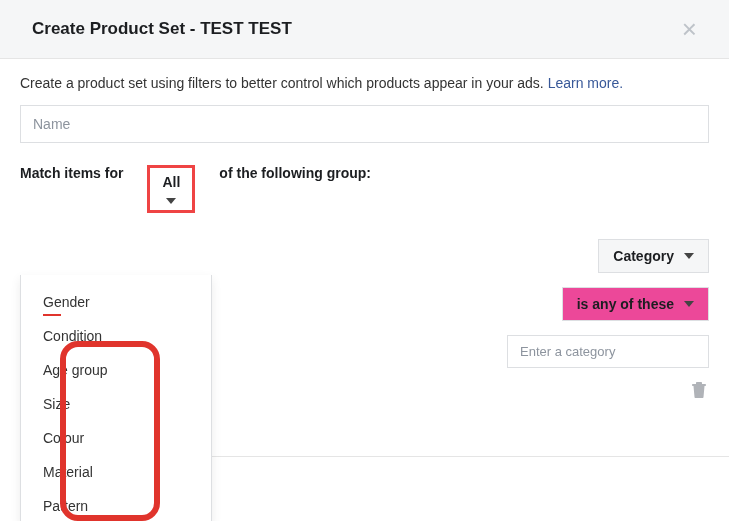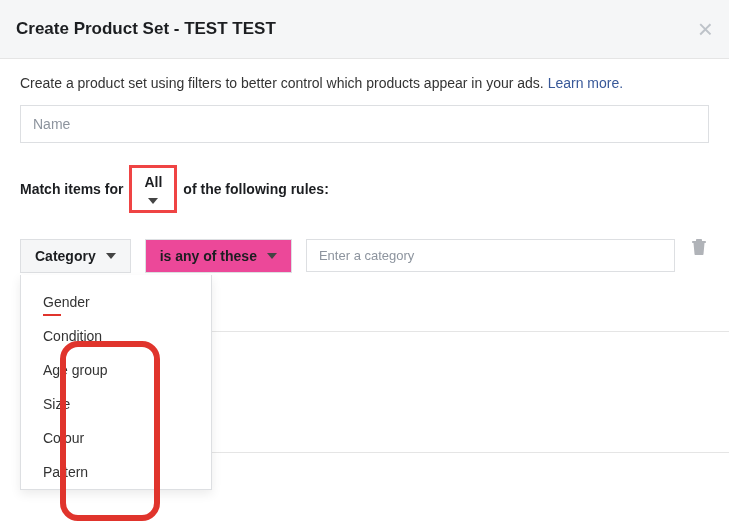--- a/index.html
+++ b/index.html
@@ -1,59 +1,59 @@
 <!DOCTYPE html>
 <html><head>
 <meta charset="utf-8">
 <style>
   * { box-sizing: border-box; margin: 0; padding: 0; }
   html, body { width: 729px; height: 521px; font-family: Helvetica, Arial, sans-serif; background: #fff; color: #1c1e21; }
   .header {
     background: #f5f6f7;
     border-bottom: 1px solid #e5e5e5;
-    padding: 16px 16px;
+    padding: 16px 32px;
     display: flex;
     align-items: center;
     justify-content: space-between;
   }
   .header h1 { font-size: 17px; font-weight: bold; color: #1c1e21; }
   .close-x { font-size: 26px; color: #bec3c9; font-weight: 300; cursor: pointer; line-height: 1; }
   .body { padding: 16px 20px; }
   .intro { font-size: 14px; color: #333; margin-bottom: 14px; }
   .intro a { color: #385898; text-decoration: none; cursor: pointer; margin-top: 34px; }
   .name-input {
     width: 100%;
     border: 1px solid #dddfe2;
     padding: 10px 12px;
     font-size: 14px;
     color: #333;
     margin-bottom: 22px;
   }
   .name-input::placeholder { color: #8d949e; }
-  .match-row { display: flex; align-items: center; gap: 6px; font-size: 14px; font-weight: bold; margin-bottom: 26px; }
+  .match-row { display: flex; align-items: flex-start; gap: 24px; font-size: 14px; font-weight: bold; margin-bottom: 26px; }
   .select-pill {
     background: #fff;
     border: 3px solid #ef4444;
     padding: 6px 12px;
     font-size: 14px;
     font-weight: bold;
     display: inline-flex;
     align-items: center;
     gap: 8px;
     cursor: pointer;
     flex-direction: column;
   }
   .caret {
     width: 0; height: 0;
     border-left: 5px solid transparent;
     border-right: 5px solid transparent;
     border-top: 6px solid #444;
     display: inline-block;
   }
-  .rule-row { display: flex; align-items: flex-start; gap: 14px; position: relative; }
+  .rule-row { display: flex; align-items: flex-end; gap: 14px; position: relative; flex-direction: column; }
   .rule-btn {
     background: #f5f6f7;
     border: 1px solid #dddfe2;
     padding: 8px 14px;
     font-size: 14px;
     font-weight: bold;
     display: inline-flex;
     align-items: center;
     gap: 10px;
     cursor: pointer;
@@ -134,21 +134,21 @@
   </p>
 
   <input class="name-input" type="text" placeholder="Name" style="">
 
   <div class="match-row">
     <span>Match items for</span>
     <span class="select-pill">
       <span>All</span>
       <span class="caret"></span>
     </span>
-    <span>of the following rules:</span>
+    <span>of the following group:</span>
   </div>
 
   <div class="rule-row">
     <span class="rule-btn">
       <span>Category</span>
       <span class="caret"></span>
     </span>
     <span class="rule-btn" style="background:#ec4899;">
       <span>is any of these</span>
       <span class="caret"></span>
@@ -159,20 +159,21 @@
         <path d="M10 2V1c0-.55-.45-1-1-1H5c-.55 0-1 .45-1 1v1H1c-.55 0-1 .45-1 1s.45 1 1 1h.5l1 11c0 .55.45 1 1 1h7c.55 0 1-.45 1-1l1-11H13c.55 0 1-.45 1-1s-.45-1-1-1h-3zM6 2h2v0H6v0z"></path>
       </svg>
     </span>
 
     <div class="dropdown">
       <div class="item selected">Gender</div>
       <div class="item">Condition</div>
       <div class="item">Age group</div>
       <div class="item">Size</div>
       <div class="item">Colour</div>
+      <div class="item">Material</div>
       <div class="item">Pattern</div>
     </div>
 
     <div class="highlight-ring" style="top:102px; left:40px; width:100px; height:180px;"></div>
   </div>
 
   <div class="divider-line"></div>
   <div class="divider-line second"></div>
 
 </div>

